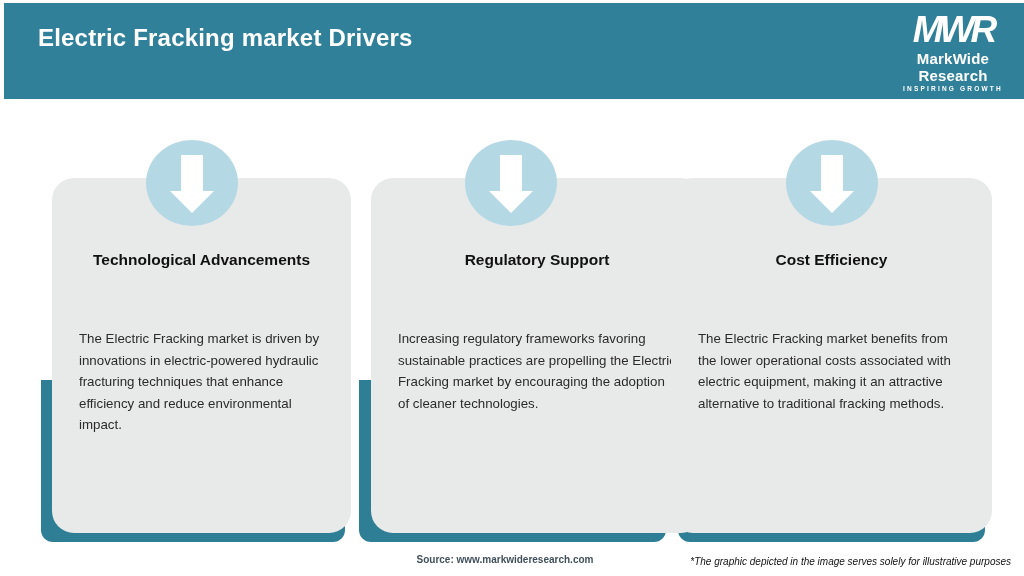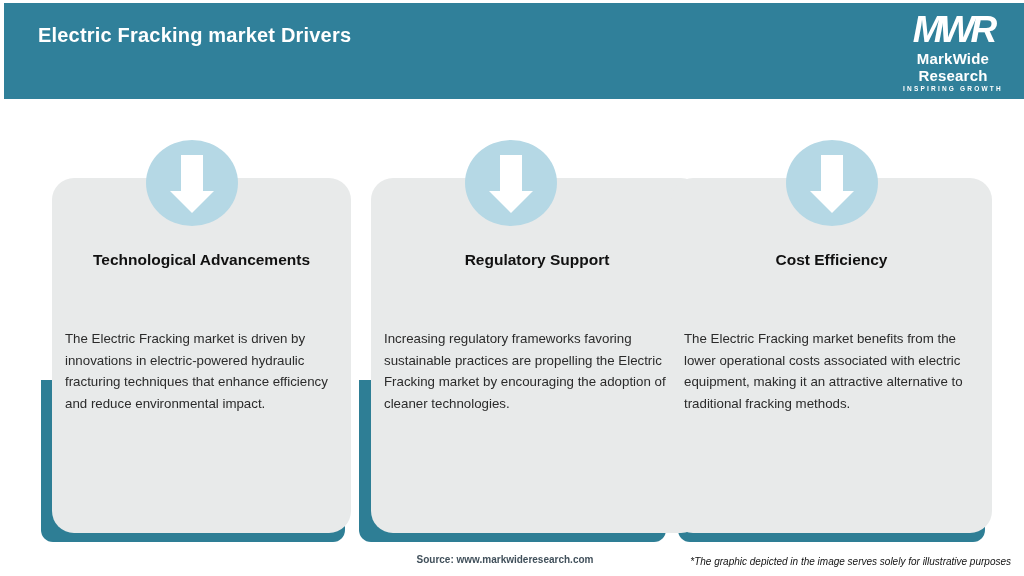--- a/index.html
+++ b/index.html
@@ -11,21 +11,21 @@
     overflow:hidden;
   }
 
   
   .header {
     position:absolute; left:4px; top:3px; width:1020px; height:96px;
     background:#30809A;
   }
   .header-title {
     position:absolute; left:34px; top:21px;
-    font-size:20px; font-weight:bold; color:#ffffff;
+    font-size:24px; font-weight:bold; color:#ffffff;
     letter-spacing:0.2px;
   }
   .logo {
     position:absolute; right:16px; top:8px; width:110px;
     text-align:center; color:#ffffff;
   }
   .logo-mark {
     font-size:37px; font-weight:800; font-style:italic;
     letter-spacing:-4px; line-height:1.05;
     font-family:"Liberation Sans", sans-serif;
@@ -55,21 +55,21 @@
   .card-2 { left:371px; width:332px; }
   .card-3 { left:671px; width:321px; }
 
   .card-title {
     margin-top:73px;
     text-align:center;
     font-size:15.5px; font-weight:bold; color:#111111;
   }
   .card-body {
     margin-top:59px;
-    padding:0 13px;
+    padding:0 27px;
     font-size:13.3px; line-height:21.6px; color:#2b2b2b;
     text-align:left;
   }
 
   
   .circle {
     position:absolute; top:140px; width:92px; height:86px;
     background:#B5D8E5; border-radius:50%;
     display:flex; align-items:center; justify-content:center;
     z-index:3;

